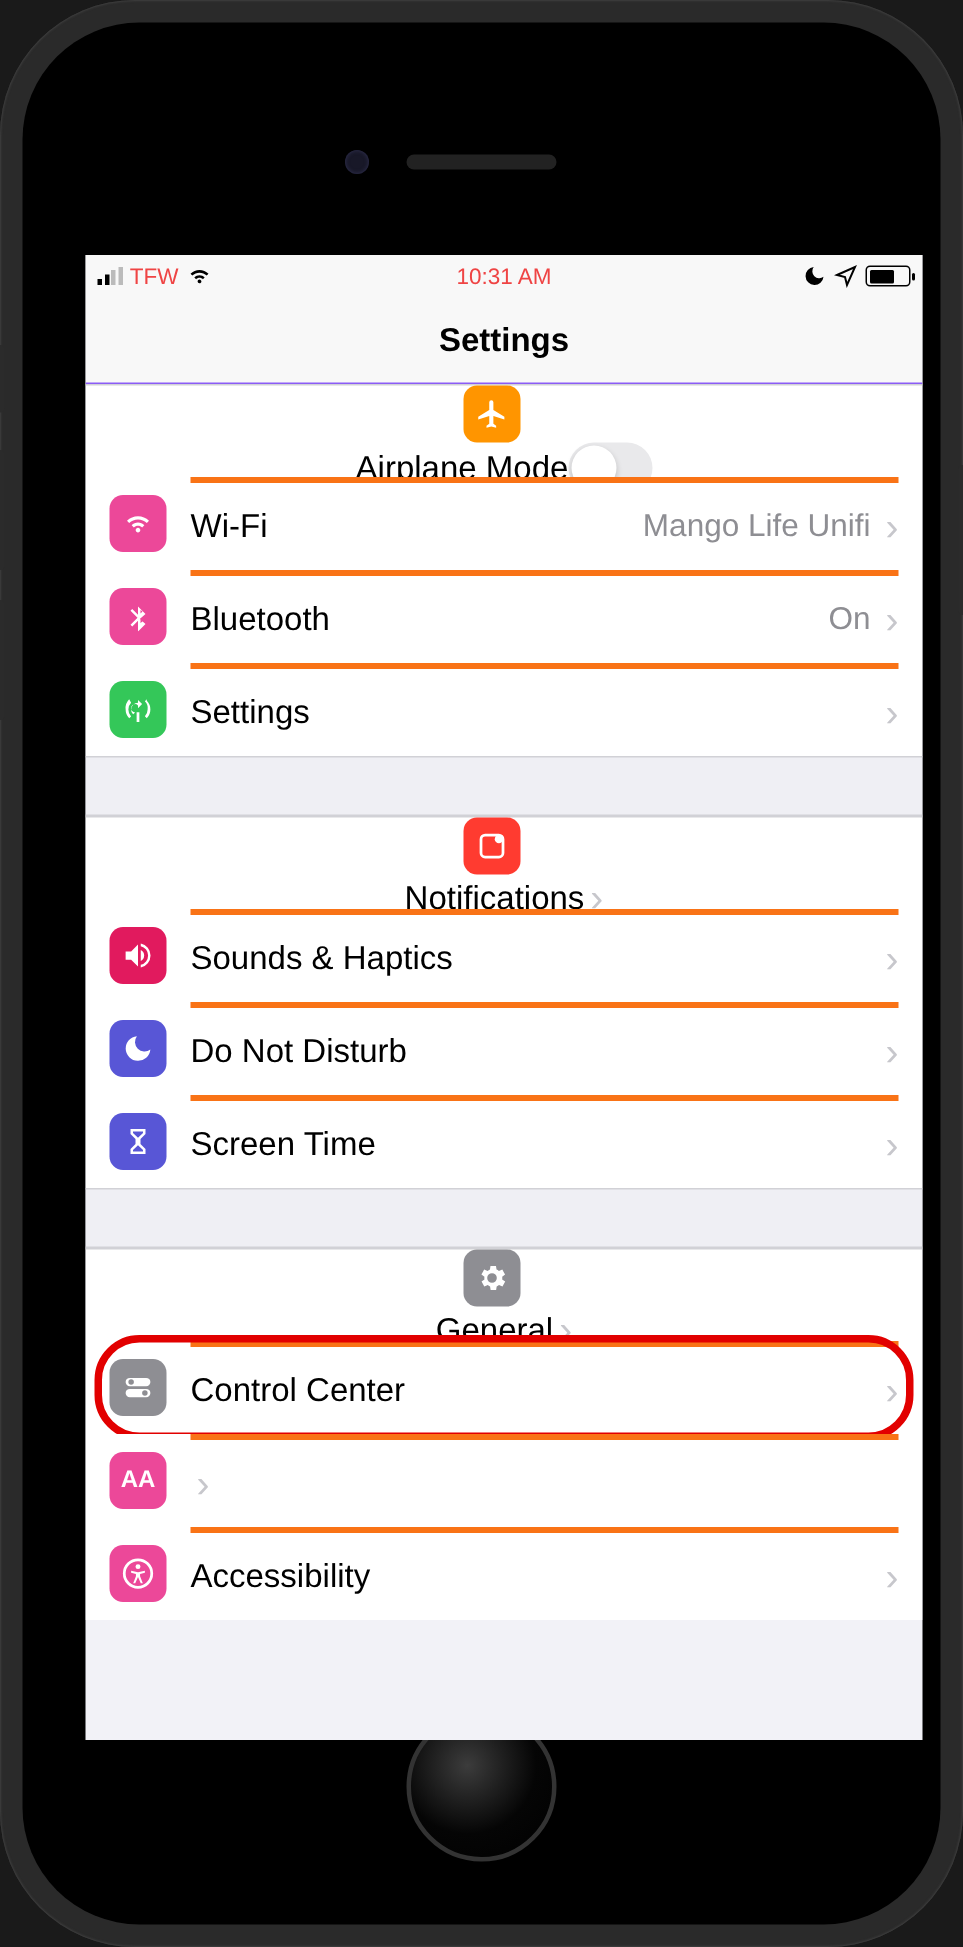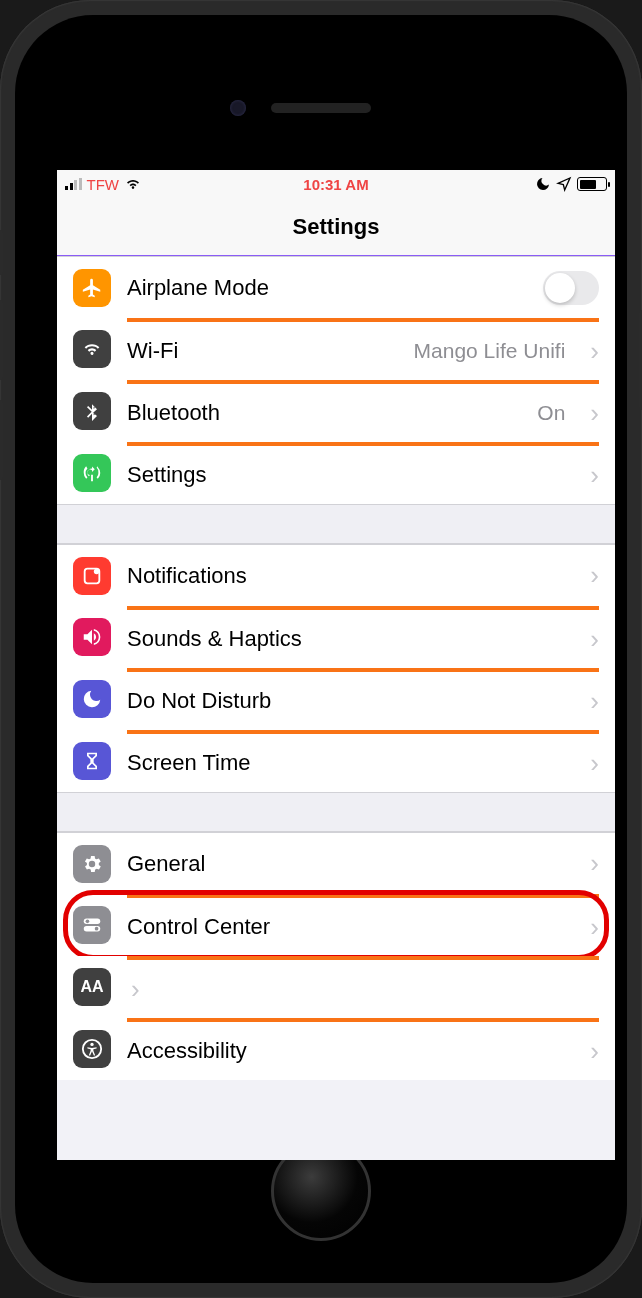--- a/index.html
+++ b/index.html
@@ -52,21 +52,21 @@
     overflow:hidden;
   }
   
   .status-bar {
     height:28px; background:#f8f8f8;
     display:flex; align-items:center; justify-content:space-between;
     padding:0 8px;
     font-size:15px; color:#ef4444;
   }
   .status-left, .status-right { display:flex; align-items:center; gap:5px; }
-  .status-center { position:absolute; left:50%; transform:translateX(-50%); font-weight:700; }
+  .status-center { position:absolute; left:50%; transform:translateX(-50%); font-weight:400; }
   .signal { display:flex; align-items:flex-end; gap:1.5px; height:12px;}
   .signal span { width:3px; background:#000; }
   .signal span.off { background:#bbb; }
   .signal .b1{height:4px}.signal .b2{height:7px}.signal .b3{height:10px}.signal .b4{height:12px}
   .wifi-ic { width:18px; height:18px; }
   .battery {
     width:30px; height:14px; border:1.5px solid #000; border-radius:3px; position:relative;
   }
   .battery::after { content:""; position:absolute; right:-4px; top:3.5px; width:2.5px; height:5px; background:#000; border-radius:1px;}
   .battery-fill { position:absolute; left:1.5px; top:1.5px; bottom:1.5px; width:60%; background:#000; border-radius:1px;}
@@ -79,47 +79,47 @@
   }
   
   .group-gap { height:40px; background:#efeff4; border-top:1px solid #d1d1d6; border-bottom:1px solid #d1d1d6; }
   .row {
     display:flex; align-items:center;
     height:62px; padding:0 16px;
     background:#fff;
     position:relative;
   }
   .row + .row .row-inner { border-top:4px solid #f97316; }
-  .row:first-child { border-top:1px solid #d1d1d6; }
+  .row:first-child { border-top:1px solid #d1d1d6;flex-direction:column; }
   .row-inner {
     display:flex; align-items:center; flex:1; height:100%;
     padding-left:0;
   }
   .icon-box {
     width:38px; height:38px; border-radius:9px;
     display:flex; align-items:center; justify-content:center;
     margin-right:16px; flex-shrink:0;
     color:#fff; font-size:20px;
   }
   .label { flex:1; font-size:22px; color:#000; }
-  .detail { font-size:21px; color:#8e8e93; margin-right:21px; }
+  .detail { font-size:21px; color:#8e8e93; margin-right:6px; }
   .chevron { color:#c7c7cc; font-size:26px; font-weight:300; margin-left:4px; }
   .toggle {
     width:56px; height:34px; background:#e9e9eb; border-radius:17px; position:relative;
   }
   .toggle .knob {
     position:absolute; left:2px; top:2px; width:30px; height:30px; background:#fff;
     border-radius:50%; box-shadow:0 2px 4px rgba(0,0,0,.2);
   }
   .highlight-ring {
     position:absolute; left:6px; right:6px; top:-4px; bottom:-4px;
     border:5px solid #e20000; border-radius:30px; pointer-events:none;
   }
   
-  .bg-orange{background:#ff9500}.bg-blue{background:#404040}.bg-green{background:#34c759}
+  .bg-orange{background:#ff9500}.bg-blue{background:#ec4899}.bg-green{background:#34c759}
   .bg-red{background:#ff3b30}.bg-pink{background:#e11a5e}.bg-purple{background:#5856d6}
   .bg-indigo{background:#5856d6}.bg-gray{background:#8e8e93}
 </style>
 </head>
 <body>
 
 <div class="device">
   <div class="side-btn side-l1"></div>
   <div class="side-btn side-l2"></div>
   <div class="side-btn side-l3"></div>

